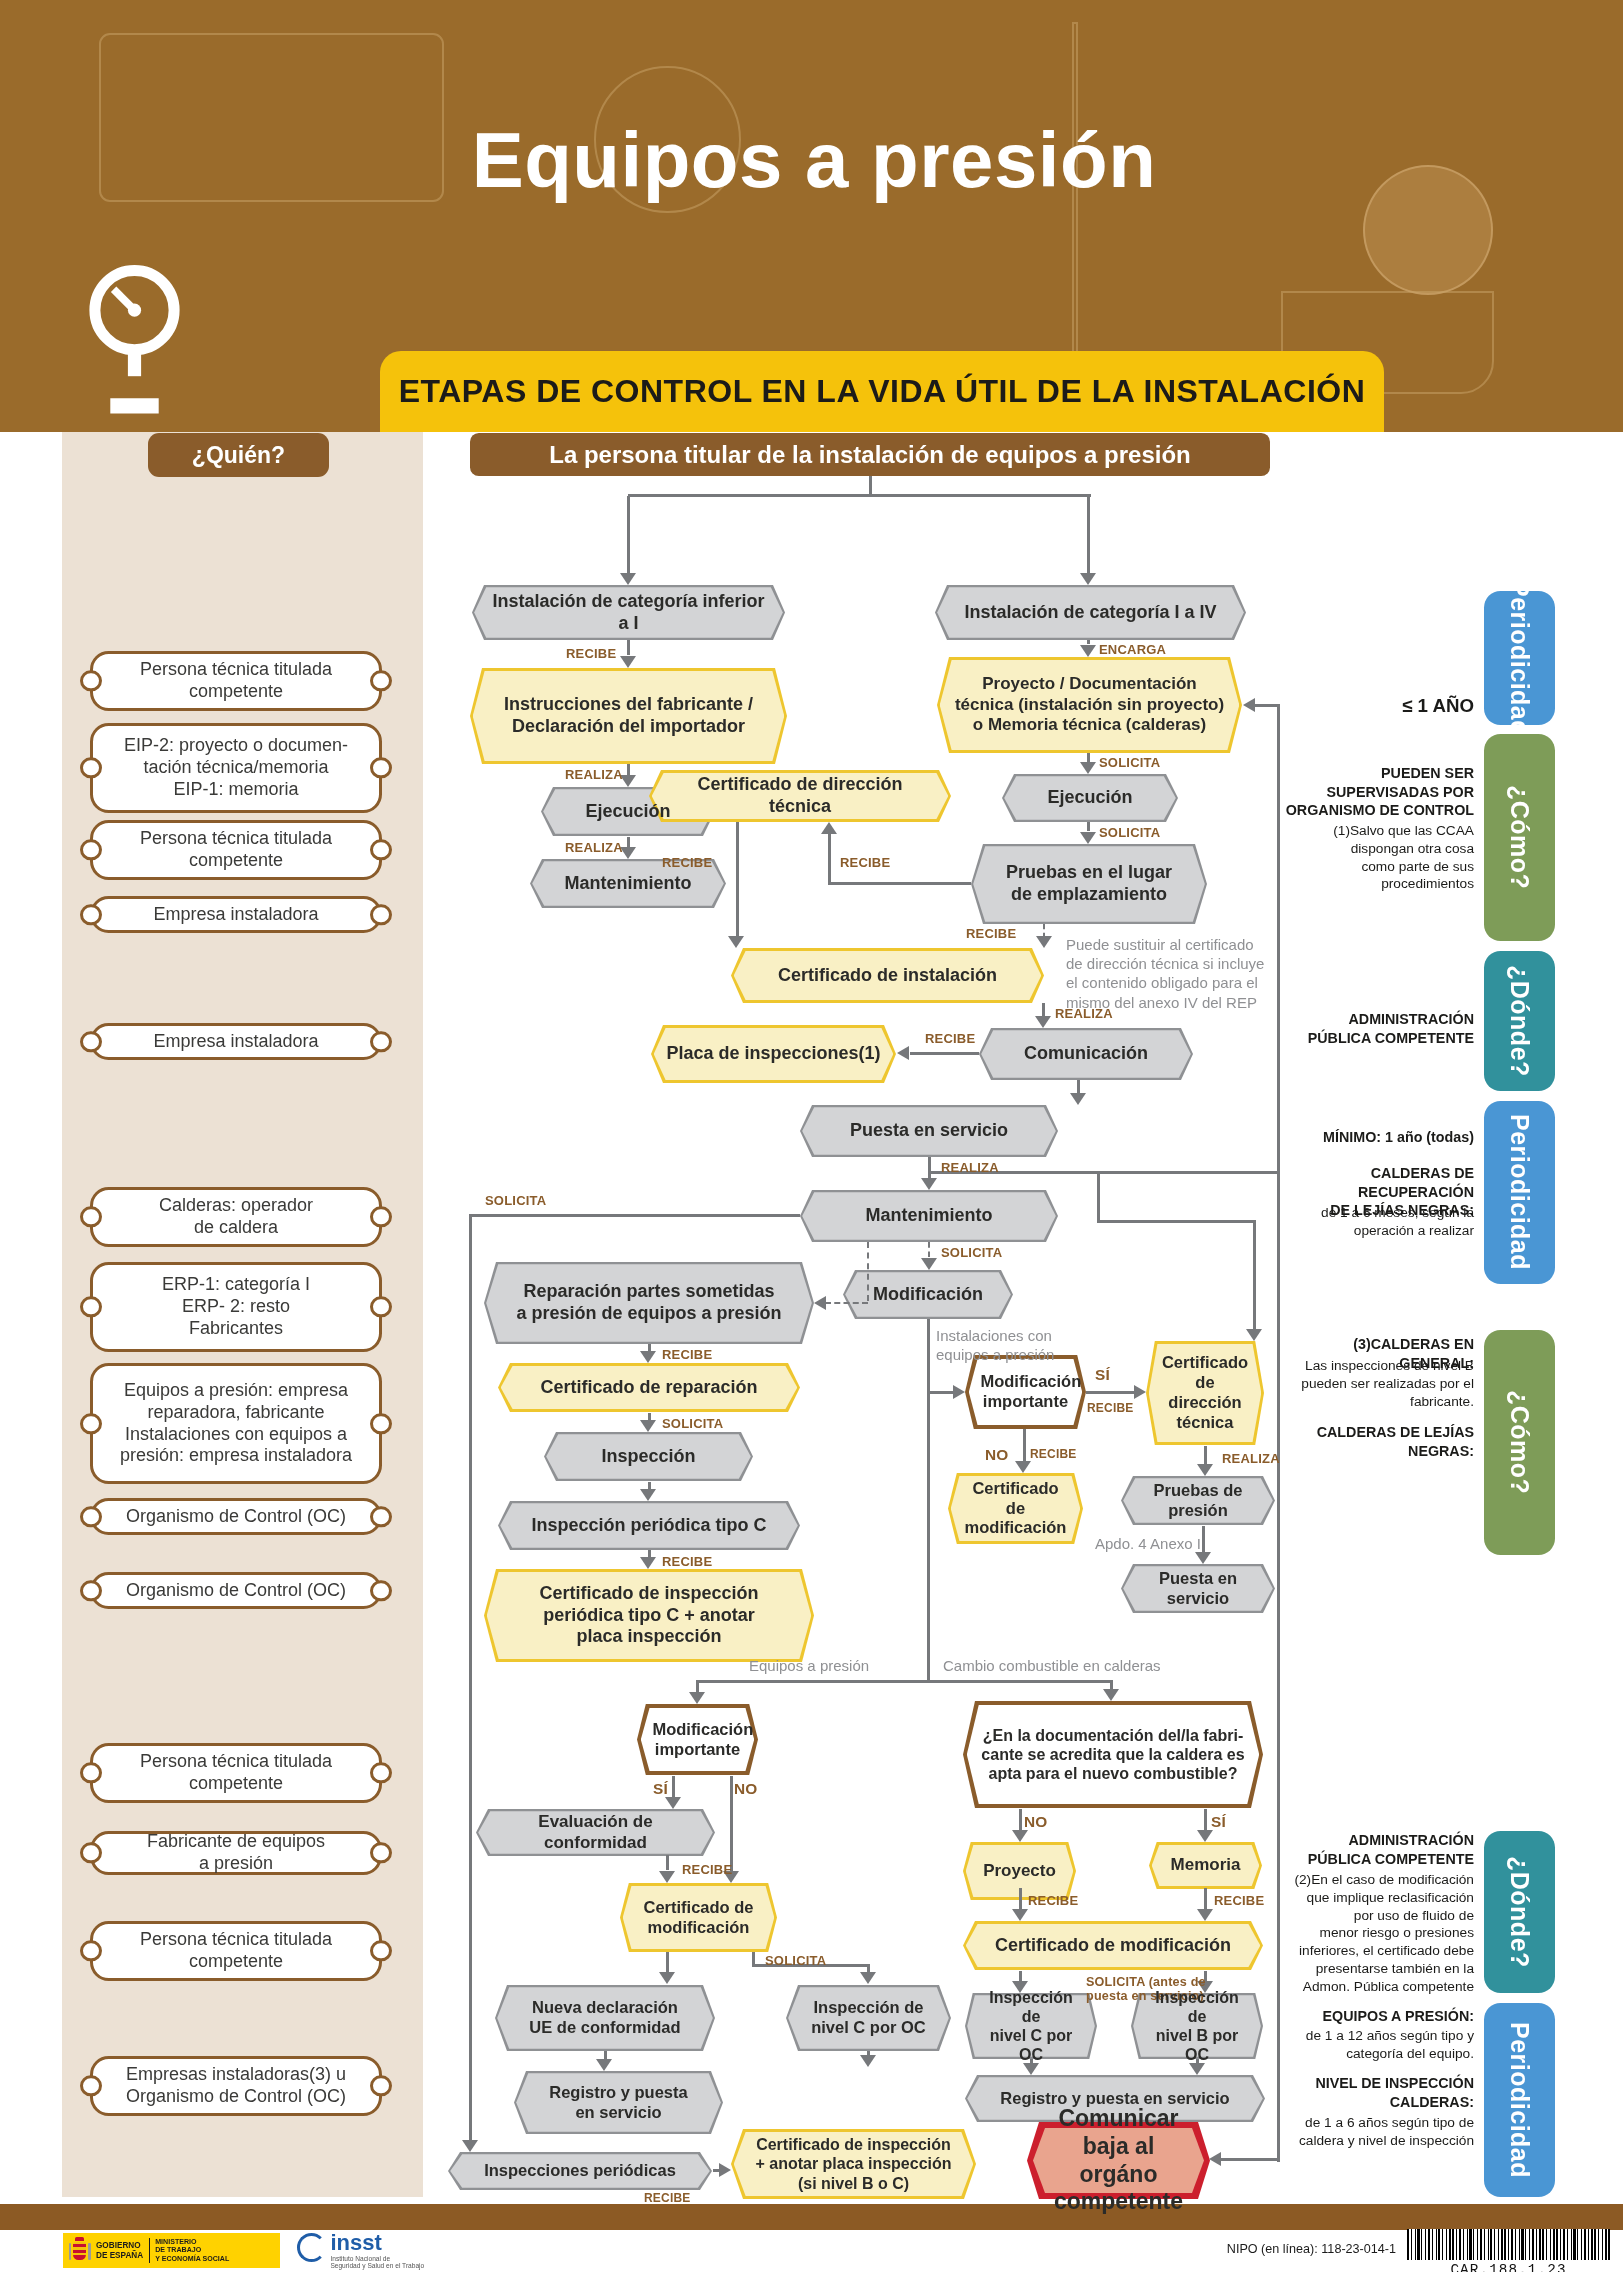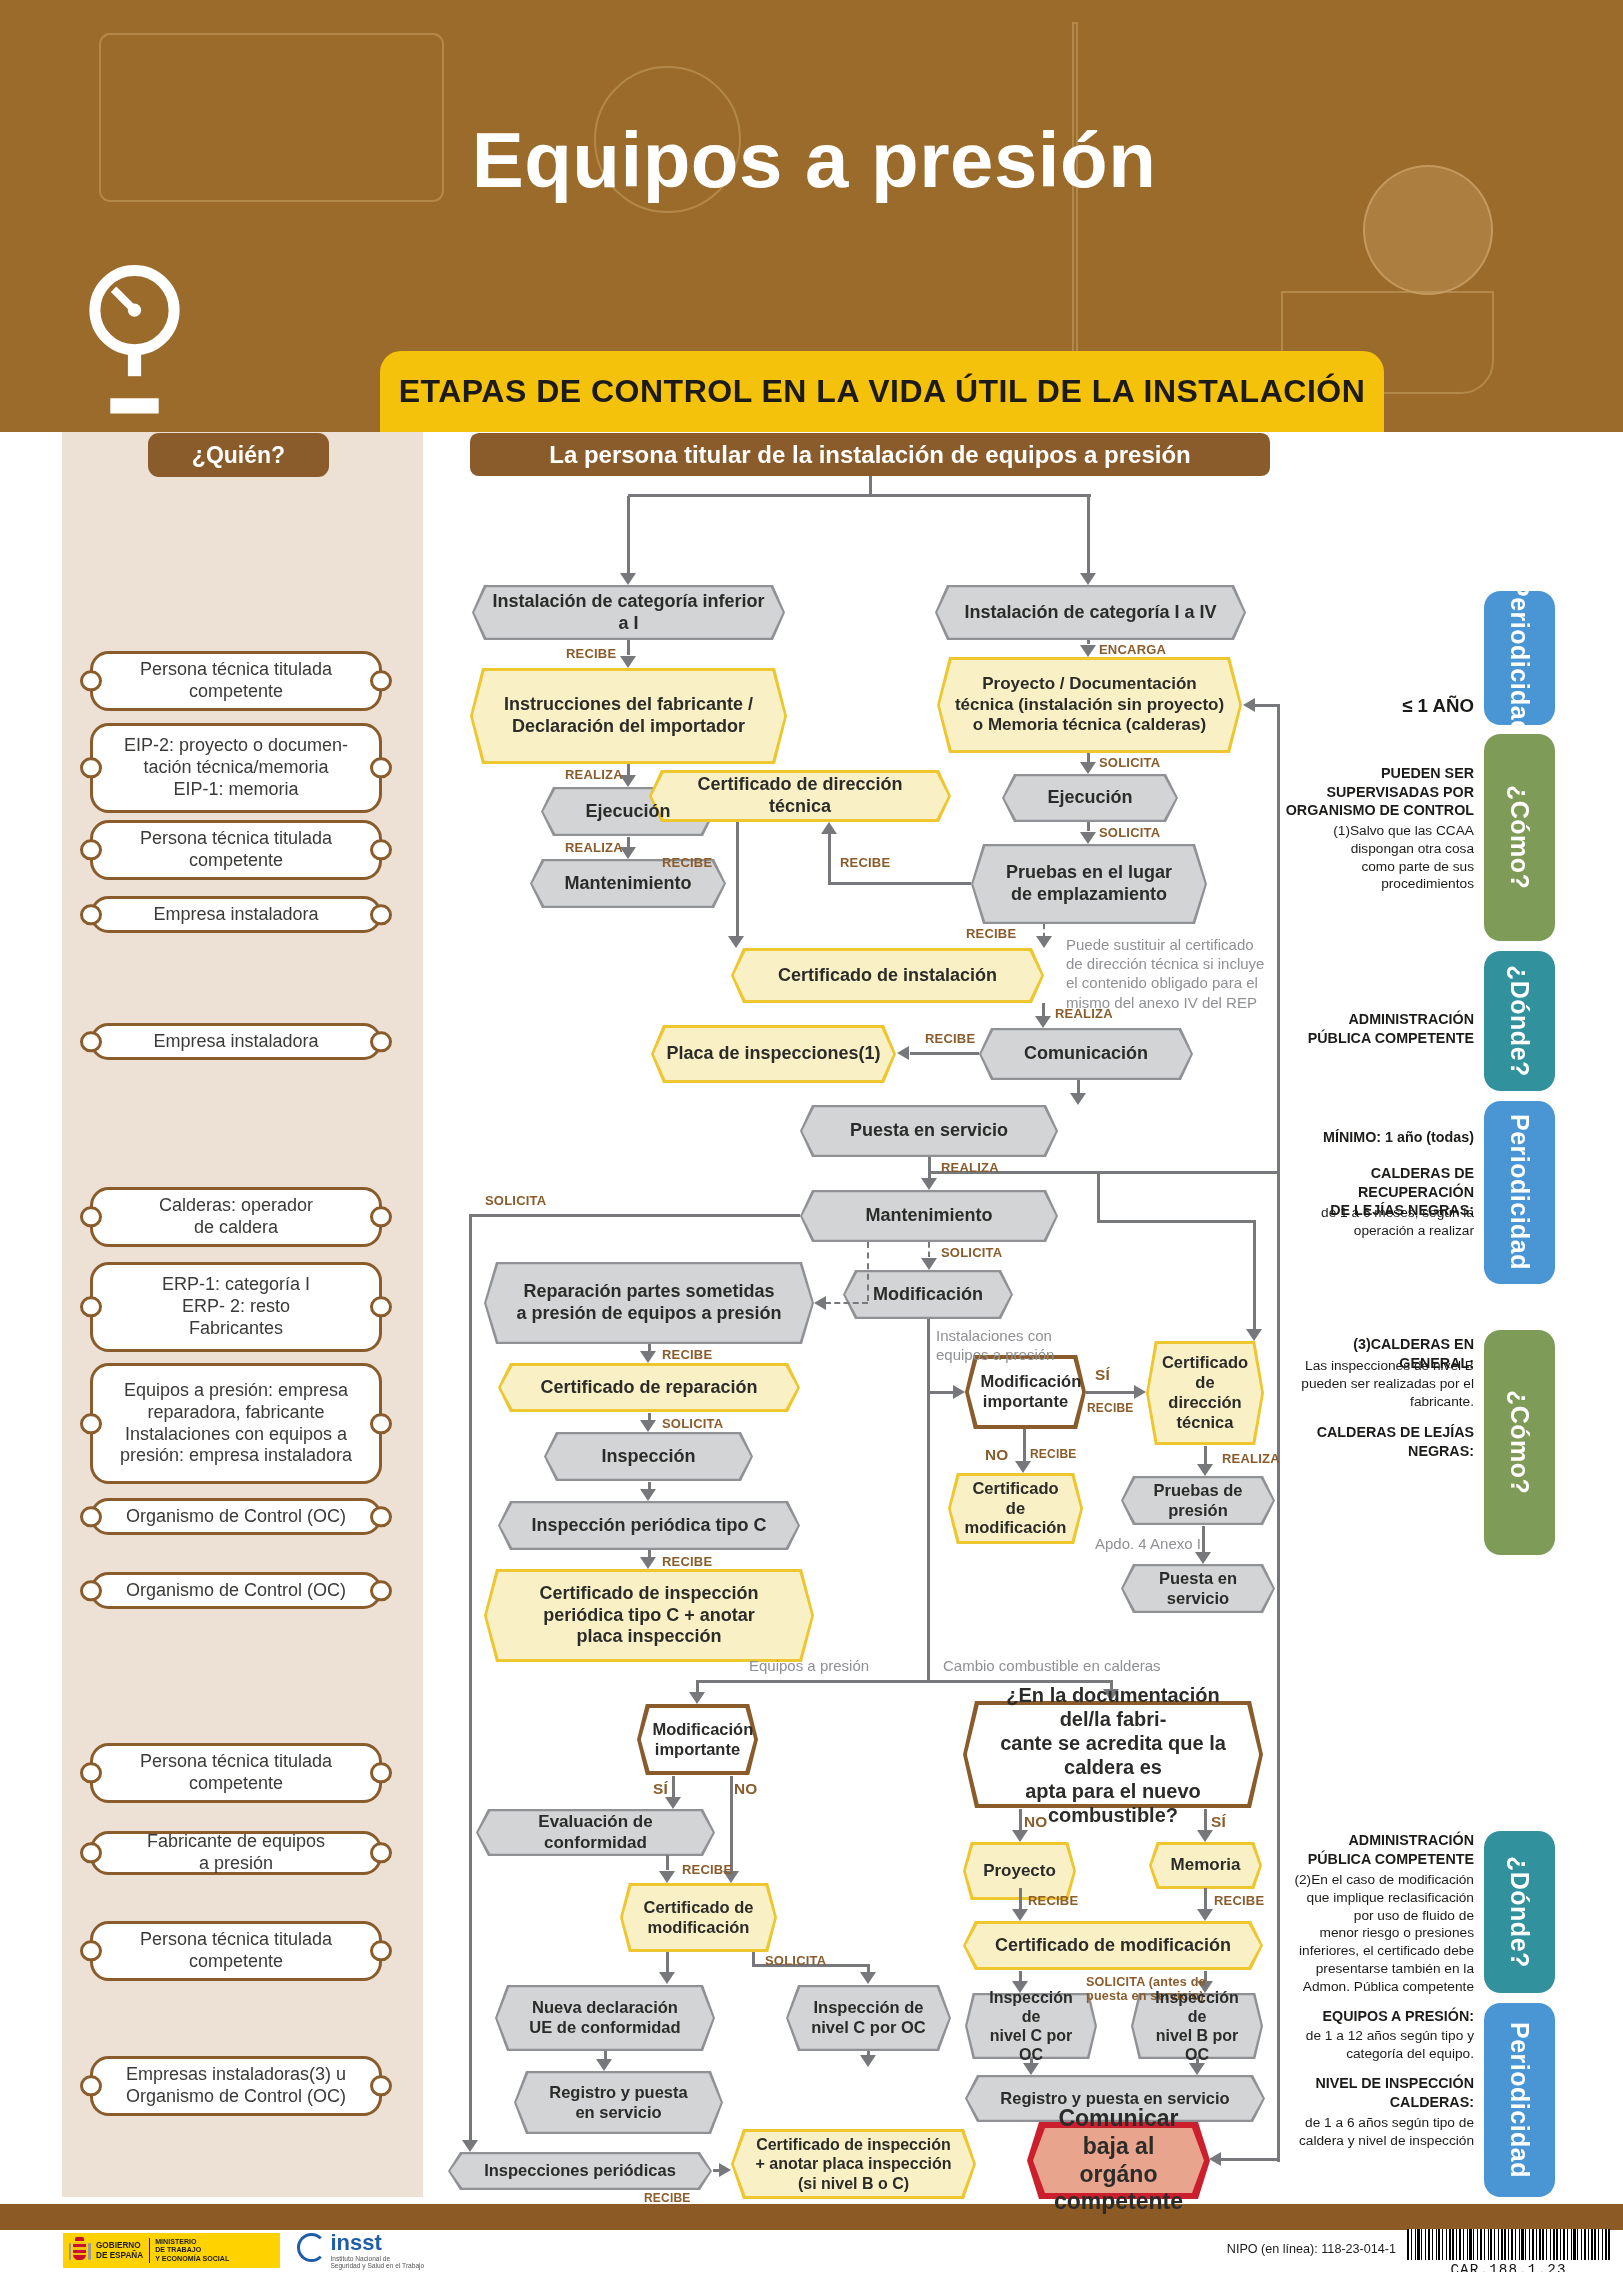--- a/index.html
+++ b/index.html
@@ -274,21 +274,21 @@
     </div>
   <div class="hex dec" style="left:637px;top:1704px;width:121px;height:71px;--cp:polygon(8.8px 0,calc(100% - 8.8px) 0,100% 50%,calc(100% - 8.8px) 100%,8.8px 100%,0 50%)">
       <i class="b1"></i>
       <i class="b2"></i>
       <span class="t" style="font-size:16.5px">Modificación
 importante</span>
     </div>
   <div class="hex dec" style="left:963px;top:1701px;width:300px;height:107px">
       <i class="b1"></i>
       <i class="b2"></i>
-      <span class="t" style="font-size:20px">¿En la documentación del/la fabri-
+      <span class="t" style="font-size:16px">¿En la documentación del/la fabri-
 cante se acredita que la caldera es
 apta para el nuevo combustible?</span>
     </div>
   <div class="hex gray" style="left:476px;top:1809px;width:239px;height:47px">
       <i class="b1"></i>
       <i class="b2"></i>
       <span class="t" style="font-size:17px">Evaluación de conformidad</span>
     </div>
   <div class="hex yellow" style="left:963px;top:1842px;width:113px;height:58px;--cp:polygon(7.7px 0,calc(100% - 7.7px) 0,100% 50%,calc(100% - 7.7px) 100%,7.7px 100%,0 50%)">
       <i class="b1"></i>

